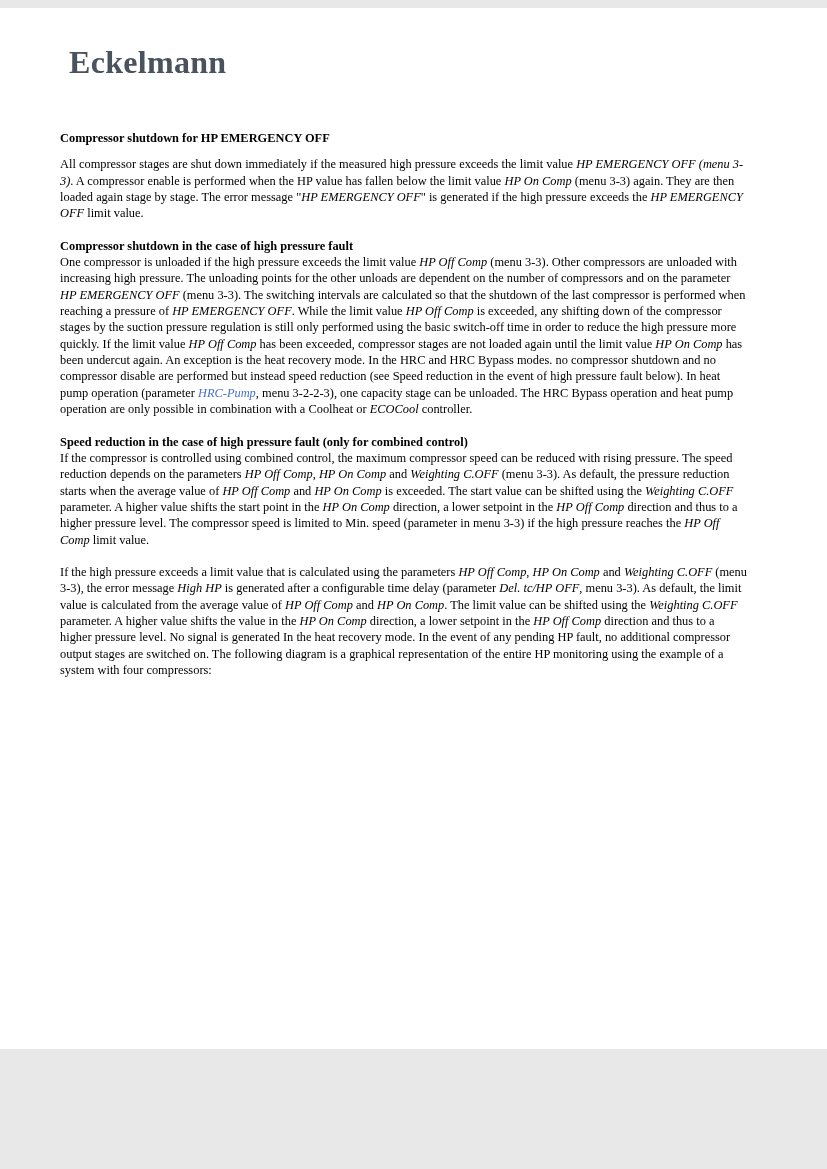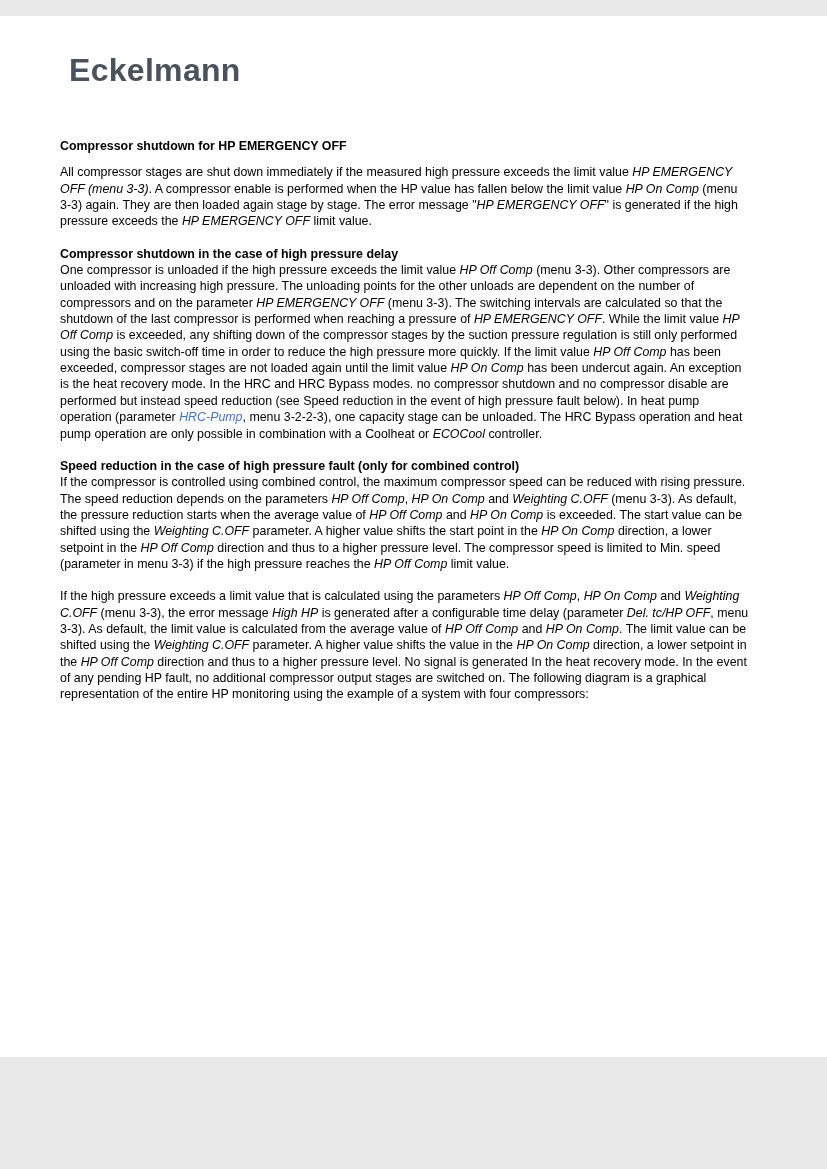--- a/index.html
+++ b/index.html
@@ -1,23 +1,23 @@
 <!DOCTYPE html>
 <html style="--logo_color: #4a535d; --link_color: #4472c4; --text_color: #000000; --page_background: #ffffff;"><head>
 <meta charset="utf-8">
 <style>
   * { margin: 0; padding: 0; box-sizing: border-box; }
   html, body { background: #e8e8e8; }
   .page {
     position: relative;
     width: 827px;
     height: 1041px;
-    margin: 16px auto;
+    margin: 8px auto;
     background: #ffffff;
-    font-family: Liberation Sans, sans-serif;
+    font-family: Liberation Serif, serif;
     color: #000000;
     overflow: hidden;
   }
   .logo {
     position: absolute;
     top: 36px;
     left: 69px;
     font-size: 32px;
     font-weight: 700;
     letter-spacing: 0.3px;
@@ -63,21 +63,21 @@
   <div class="logo">Eckelmann</div>
 
   <div class="content">
 
     <section class="sec gap-after-heading">
       <h2>Compressor shutdown for HP EMERGENCY OFF</h2>
       <p><span>All compressor stages are shut down immediately if the measured high pressure exceeds the limit value </span><span class="it">HP EMERGENCY OFF (menu 3-3)</span><span>. A compressor enable is performed when the HP value has fallen below the limit value </span><span class="it">HP On Comp</span><span> (menu 3-3) again. They are then loaded again stage by stage. The error message "</span><span class="it">HP EMERGENCY OFF</span><span>" is generated if the high pressure exceeds the </span><span class="it">HP EMERGENCY OFF</span><span> limit value.</span></p>
     </section>
 
     <section class="sec">
-      <h2>Compressor shutdown in the case of high pressure delay</h2>
+      <h2>Compressor shutdown in the case of high pressure fault</h2>
       <p><span>One compressor is unloaded if the high pressure exceeds the limit value </span><span class="it">HP Off Comp</span><span> (menu 3-3). Other compressors are unloaded with increasing high pressure. The unloading points for the other unloads are dependent on the number of compressors and on the parameter </span><span class="it">HP EMERGENCY OFF</span><span> (menu 3-3). The switching intervals are calculated so that the shutdown of the last compressor is performed when reaching a pressure of </span><span class="it">HP EMERGENCY OFF</span><span>. While the limit value </span><span class="it">HP Off Comp</span><span> is exceeded, any shifting down of the compressor stages by the suction pressure regulation is still only performed using the basic switch-off time in order to reduce the high pressure more quickly. If the limit value </span><span class="it">HP Off Comp</span><span> has been exceeded, compressor stages are not loaded again until the limit value </span><span class="it">HP On Comp</span><span> has been undercut again. An exception is the heat recovery mode. In the HRC and HRC Bypass modes. no compressor shutdown and no compressor disable are performed but instead speed reduction (see Speed reduction in the event of high pressure fault below). In heat pump operation (parameter </span><span class="it lnk">HRC-Pump</span><span>, menu 3-2-2-3), one capacity stage can be unloaded. The HRC Bypass operation and heat pump operation are only possible in combination with a Coolheat or </span><span class="it">ECOCool</span><span> controller.</span></p>
     </section>
 
     <section class="sec">
       <h2>Speed reduction in the case of high pressure fault (only for combined control)</h2>
       <p><span>If the compressor is controlled using combined control, the maximum compressor speed can be reduced with rising pressure. The speed reduction depends on the parameters </span><span class="it">HP Off Comp</span><span>, </span><span class="it">HP On Comp</span><span> and </span><span class="it">Weighting C.OFF</span><span> (menu 3-3). As default, the pressure reduction starts when the average value of </span><span class="it">HP Off Comp</span><span> and </span><span class="it">HP On Comp</span><span> is exceeded. The start value can be shifted using the </span><span class="it">Weighting C.OFF</span><span> parameter. A higher value shifts the start point in the </span><span class="it">HP On Comp</span><span> direction, a lower setpoint in the </span><span class="it">HP Off Comp</span><span> direction and thus to a higher pressure level. The compressor speed is limited to Min. speed (parameter in menu 3-3) if the high pressure reaches the </span><span class="it">HP Off Comp</span><span> limit value.</span></p>
     </section>
 
     <section class="sec">
       <p><span>If the high pressure exceeds a limit value that is calculated using the parameters </span><span class="it">HP Off Comp</span><span>, </span><span class="it">HP On Comp</span><span> and </span><span class="it">Weighting C.OFF</span><span> (menu 3-3), the error message </span><span class="it">High HP</span><span> is generated after a configurable time delay (parameter </span><span class="it">Del. tc/HP OFF</span><span>, menu 3-3). As default, the limit value is calculated from the average value of </span><span class="it">HP Off Comp</span><span> and </span><span class="it">HP On Comp</span><span>. The limit value can be shifted using the </span><span class="it">Weighting C.OFF</span><span> parameter. A higher value shifts the value in the </span><span class="it">HP On Comp</span><span> direction, a lower setpoint in the </span><span class="it">HP Off Comp</span><span> direction and thus to a higher pressure level. No signal is generated In the heat recovery mode. In the event of any pending HP fault, no additional compressor output stages are switched on. The following diagram is a graphical representation of the entire HP monitoring using the example of a system with four compressors:</span></p>

